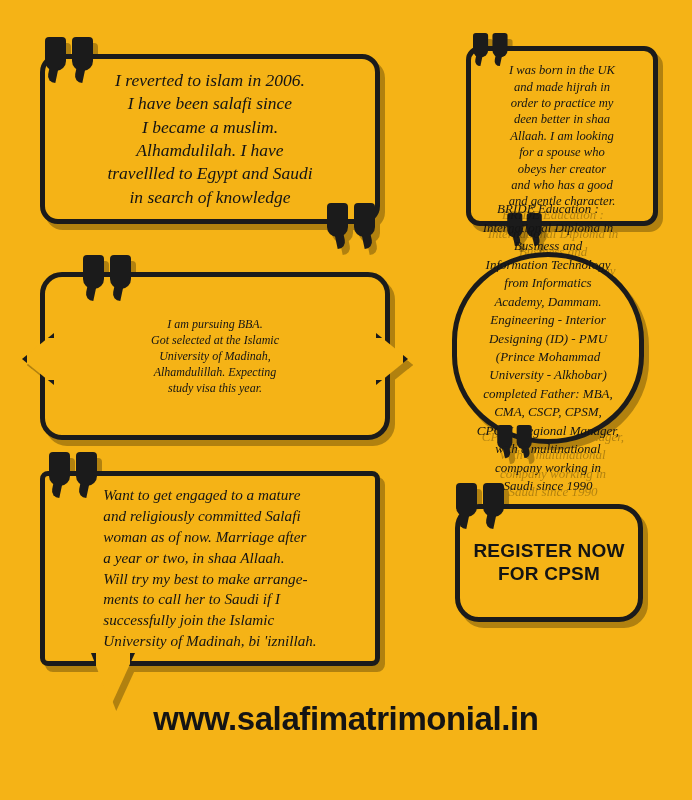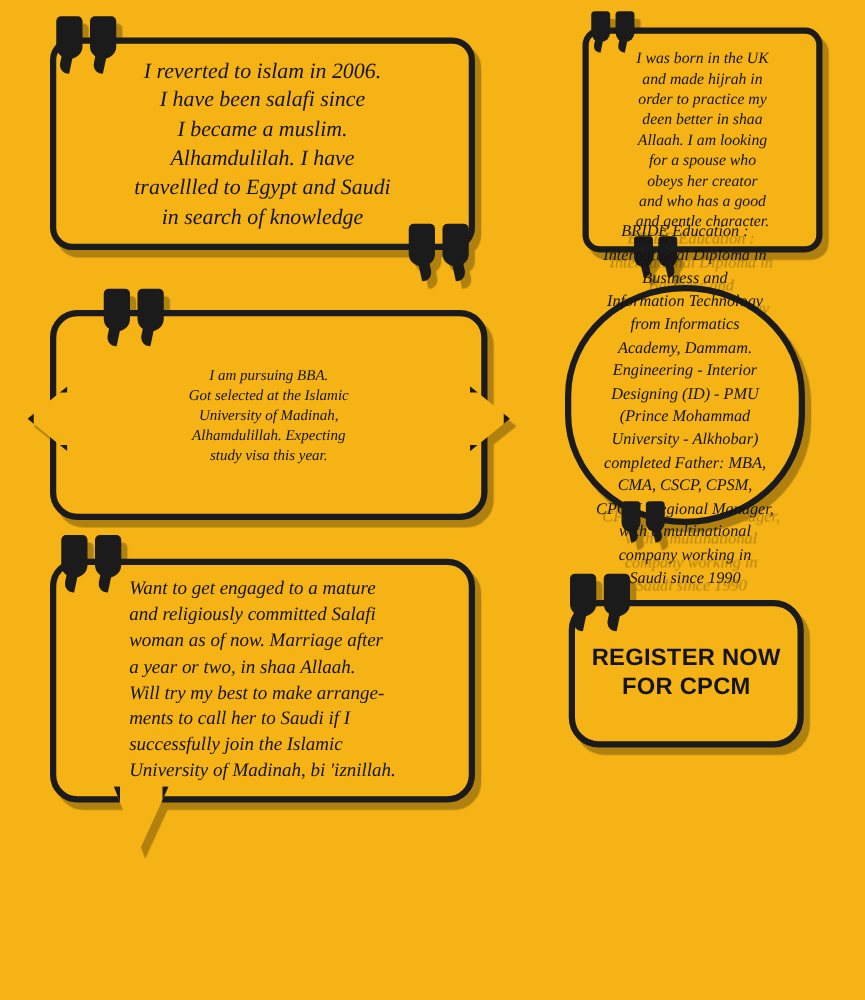--- a/index.html
+++ b/index.html
@@ -21,20 +21,21 @@
   }
 
   
   .bubble {
     position: absolute;
     box-sizing: border-box;
     border: 5px solid #1b1b1b;
     border-radius: 18px;
     background: #F5B316;
     filter: drop-shadow(5px 6px 0 rgba(0,0,0,0.28));
+    margin-top: 24px;
   }
   .bubble-inner {
     position: relative;
     width: 100%;
     height: 100%;
     box-sizing: border-box;
     display: flex;
     align-items: center;
     justify-content: center;
   }
@@ -135,21 +136,21 @@
   #b4 {
     left: 452px; top: 228px; width: 192px; height: 192px;
     border-radius: 50% / 46%;
   }
   #b4 .qtext { font-size: 13px; line-height: 1.42; padding: 4px 16px; }
   #b4 .q-close { left: 6px; bottom: -16px; }
 
   
   #b5 {
     left: 40px; top: 447px; width: 340px; height: 195px;
-    border-radius: 22px;
+    border-radius: 8px;
   }
   #b5 .qtext { font-size: 15.2px; line-height: 1.38; text-align: left; padding: 6px 14px; }
   #b5 .q-open { left: 4px; top: -24px; }
   .tail-down {
     position: absolute;
     left: 46px;
     bottom: -44px;
     width: 44px;
     height: 52px;
     background: #F5B316;
@@ -284,22 +285,23 @@
     </div>
     <div class="qmark q-open">
         <span></span>
         <span></span>
       </div>
   </div>
 
   <div class="bubble" id="b6">
     <div class="bubble-inner">
       <div class="qtext">REGISTER NOW
-FOR CPCM</div>
+FOR CPSM</div>
     </div>
     <div class="qmark q-open">
         <span></span>
         <span></span>
       </div>
   </div>
 
+  <div id="footer">www.salafimatrimonial.in</div>
 
 </div>
 
 </body></html>

